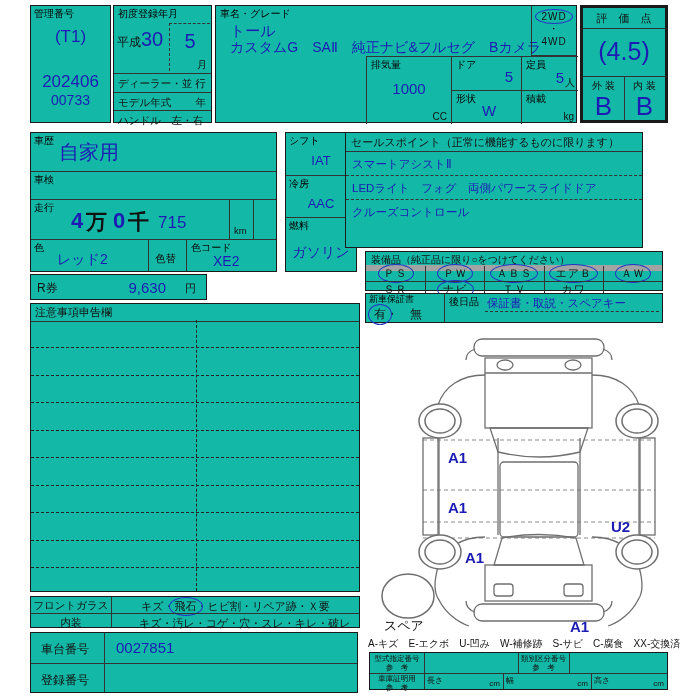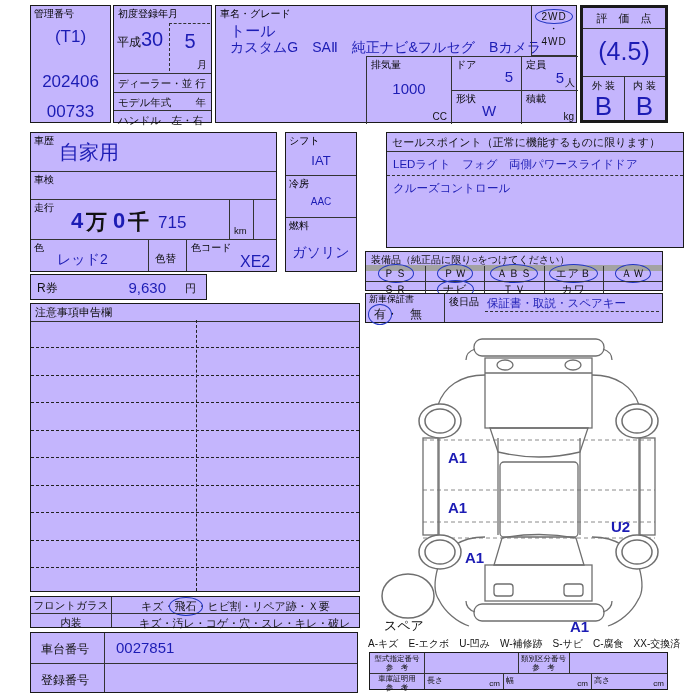--- a/index.html
+++ b/index.html
@@ -1,19 +1,19 @@
 <!DOCTYPE html>
 <html><head>
 <meta charset="utf-8">
 <style>
   :root{ --ink:#1c1cb4; --line:#1a1a1a; }
   html,body{margin:0;padding:0;background:#fff;}
   .sheet{position:relative;width:700px;height:700px;background:#fff;
          font-family:"Liberation Sans","DejaVu Sans",sans-serif;color:#111;overflow:hidden;}
-  .b{position:absolute;box-sizing:border-box;border:1.5px solid var(--line);background:#c4b5fd;}
+  .b{position:absolute;box-sizing:border-box;border:1.5px solid var(--line);background:#14b8a6;}
   .abs{position:absolute;box-sizing:border-box;}
   .lbl{font-size:10px;color:#000;line-height:1.1;}
   .blue{color:var(--ink);}
   .ctr{text-align:center;}
   .circled{position:relative;display:inline-block;}
   .circled::after{content:"";position:absolute;inset:-2px -6px;border:1.6px solid #2336c2;border-radius:50%;pointer-events:none;}
   .dash-h{position:absolute;left:0;right:0;border-top:1.6px dashed #222;}
   .dash-v{position:absolute;border-left:1.6px dashed #222;}
   .sp-line{height:24px;font-size:11.5px;color:var(--ink);padding:5px 0 0 6px;box-sizing:border-box;}
   .sp-sep{border-bottom:1.6px dashed #333;}
@@ -27,21 +27,21 @@
 </style>
 </head>
 <body>
 
 <div class="sheet">
 
   <div class="b" style="left:30px;top:5px;width:81px;height:118px">
     <div class="lbl" style="padding:2px 0 0 3px">管理番号</div>
     <div class="blue ctr" style="font-size:17px;margin-top:8px">(T1)</div>
     <div class="blue ctr" style="font-size:17px;margin-top:25px">202406</div>
-    <div class="blue ctr" style="font-size:17px;margin-top:10px">00733</div>
+    <div class="blue ctr" style="font-size:14px;">00733</div>
   </div>
 
   <div class="b" style="left:113px;top:5px;width:99px;height:118px">
     <div class="lbl" style="padding:2px 0 0 4px">初度登録年月</div>
     <div class="abs" style="left:3px;top:28px;font-size:12px">平成</div>
     <div class="abs blue" style="left:27px;top:22px;font-size:20px">30</div>
     <div class="abs" style="left:55px;top:17px;width:41px;height:48px;border-left:1.6px dashed #333;border-top:1.6px dashed #333">
       <div class="blue ctr" style="font-size:20px;margin-top:6px">5</div>
     </div>
     <div class="abs" style="right:4px;top:52px;font-size:10px">月</div>
@@ -122,46 +122,47 @@
       <div class="abs" style="left:222px;top:0;width:25px;height:40px;border-left:1px solid #333"></div>
     </div>
     <div class="abs" style="left:0;right:0;top:106px;bottom:0;border-top:1px solid #333">
       <span class="lbl abs" style="left:3px;top:2px">色</span>
       <span class="abs blue" style="left:26px;top:11px;font-size:14px">レッド2</span>
       <div class="abs" style="left:117px;top:0;width:38px;bottom:0;border-left:1px solid #333">
         <span class="abs" style="left:6px;top:12px;font-size:10.5px">色替</span>
       </div>
       <div class="abs" style="left:155px;top:0;right:0;bottom:0;border-left:1px solid #333">
         <span class="lbl abs" style="left:4px;top:2px">色コード</span>
-        <span class="abs blue" style="left:53px;top:13px;font-size:16px">XE2</span>
+        <span class="abs blue" style="left:26px;top:13px;font-size:14px">XE2</span>
       </div>
     </div>
   </div>
 
   <div class="b" style="left:30px;top:274px;width:177px;height:26px">
     <span class="abs" style="left:6px;top:5px;font-size:12px">R券</span>
     <span class="abs blue" style="right:40px;top:4px;font-size:15px">9,630</span>
     <span class="abs" style="right:10px;top:6px;font-size:11px">円</span>
   </div>
 
   <div class="b" style="left:285px;top:132px;width:72px;height:140px">
     <span class="lbl abs" style="left:3px;top:2px">シフト</span>
     <div class="blue ctr" style="font-size:13px;margin-top:20px">IAT</div>
     <div class="abs" style="left:0;right:0;top:42px;height:42px;border-top:1px solid #333">
       <span class="lbl abs" style="left:3px;top:2px">冷房</span>
-      <div class="blue ctr" style="font-size:10px;margin-top:20px">AAC</div>
+      <div class="blue ctr" style="font-size:13px;margin-top:20px">AAC</div>
     </div>
     <div class="abs" style="left:0;right:0;top:84px;bottom:0;border-top:1px solid #333">
       <span class="lbl abs" style="left:3px;top:2px">燃料</span>
       <div class="blue ctr" style="font-size:14px;margin-top:26px">ガソリン</div>
     </div>
   </div>
 
-  <div class="b" style="left:386px;top:132px;width:298px;height:116px">
+  <div class="b" style="left:345px;top:132px;width:298px;height:116px">
     <div style="font-size:11px;padding:2px 0 1px 5px;border-bottom:1.5px solid #333">セールスポイント（正常に機能するものに限ります）</div>
+    <div class="sp-line sp-sep">スマートアシストⅡ</div>
     <div class="sp-line sp-sep">LEDライト　フォグ　両側パワースライドドア</div>
     <div class="sp-line">クルーズコントロール</div>
   </div>
 
   <div class="b" style="left:365px;top:251px;width:298px;height:40px">
     <div style="font-size:10px;padding:1px 0 0 5px;border-bottom:6px solid #a3a3a3;height:12px">装備品（純正品に限り○をつけてください）</div>
     <div class="equip-grid">
       <div class="equip-cell" style="border-top:none">
           <span class="circled">ＰＳ</span>
         </div>

